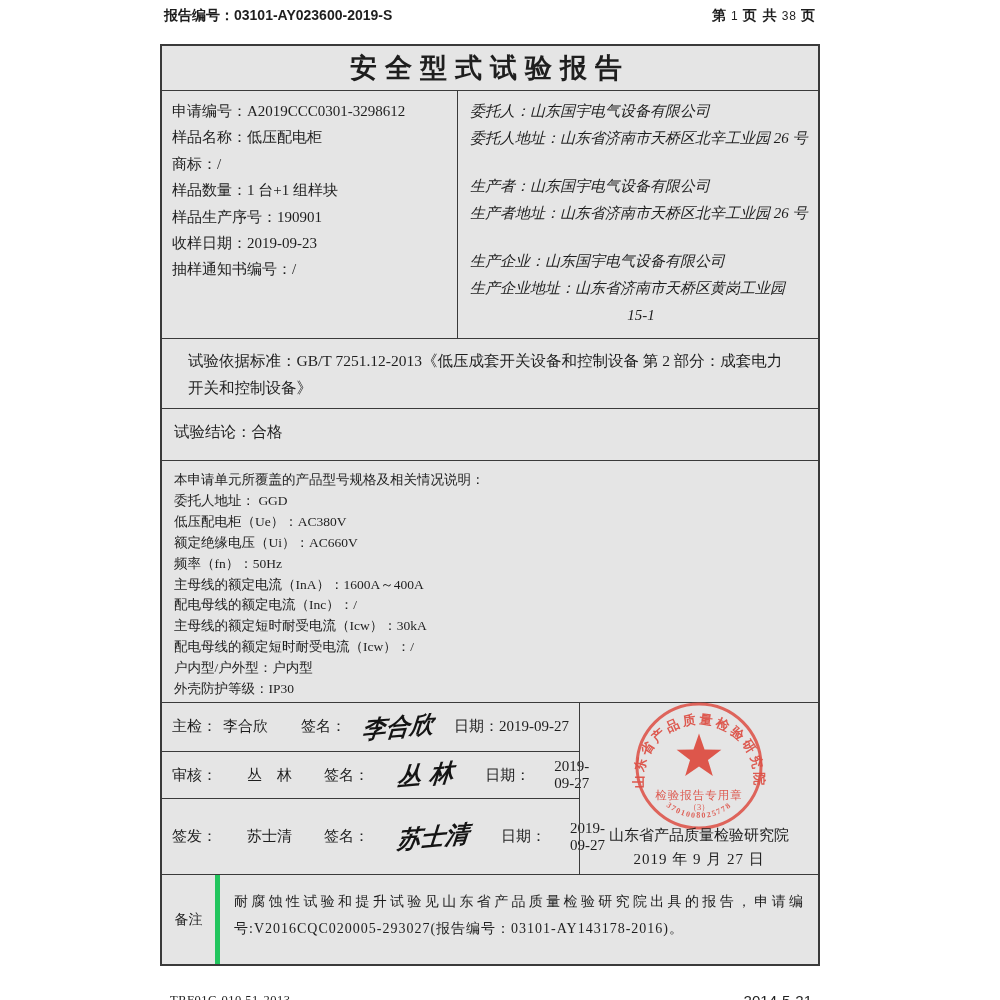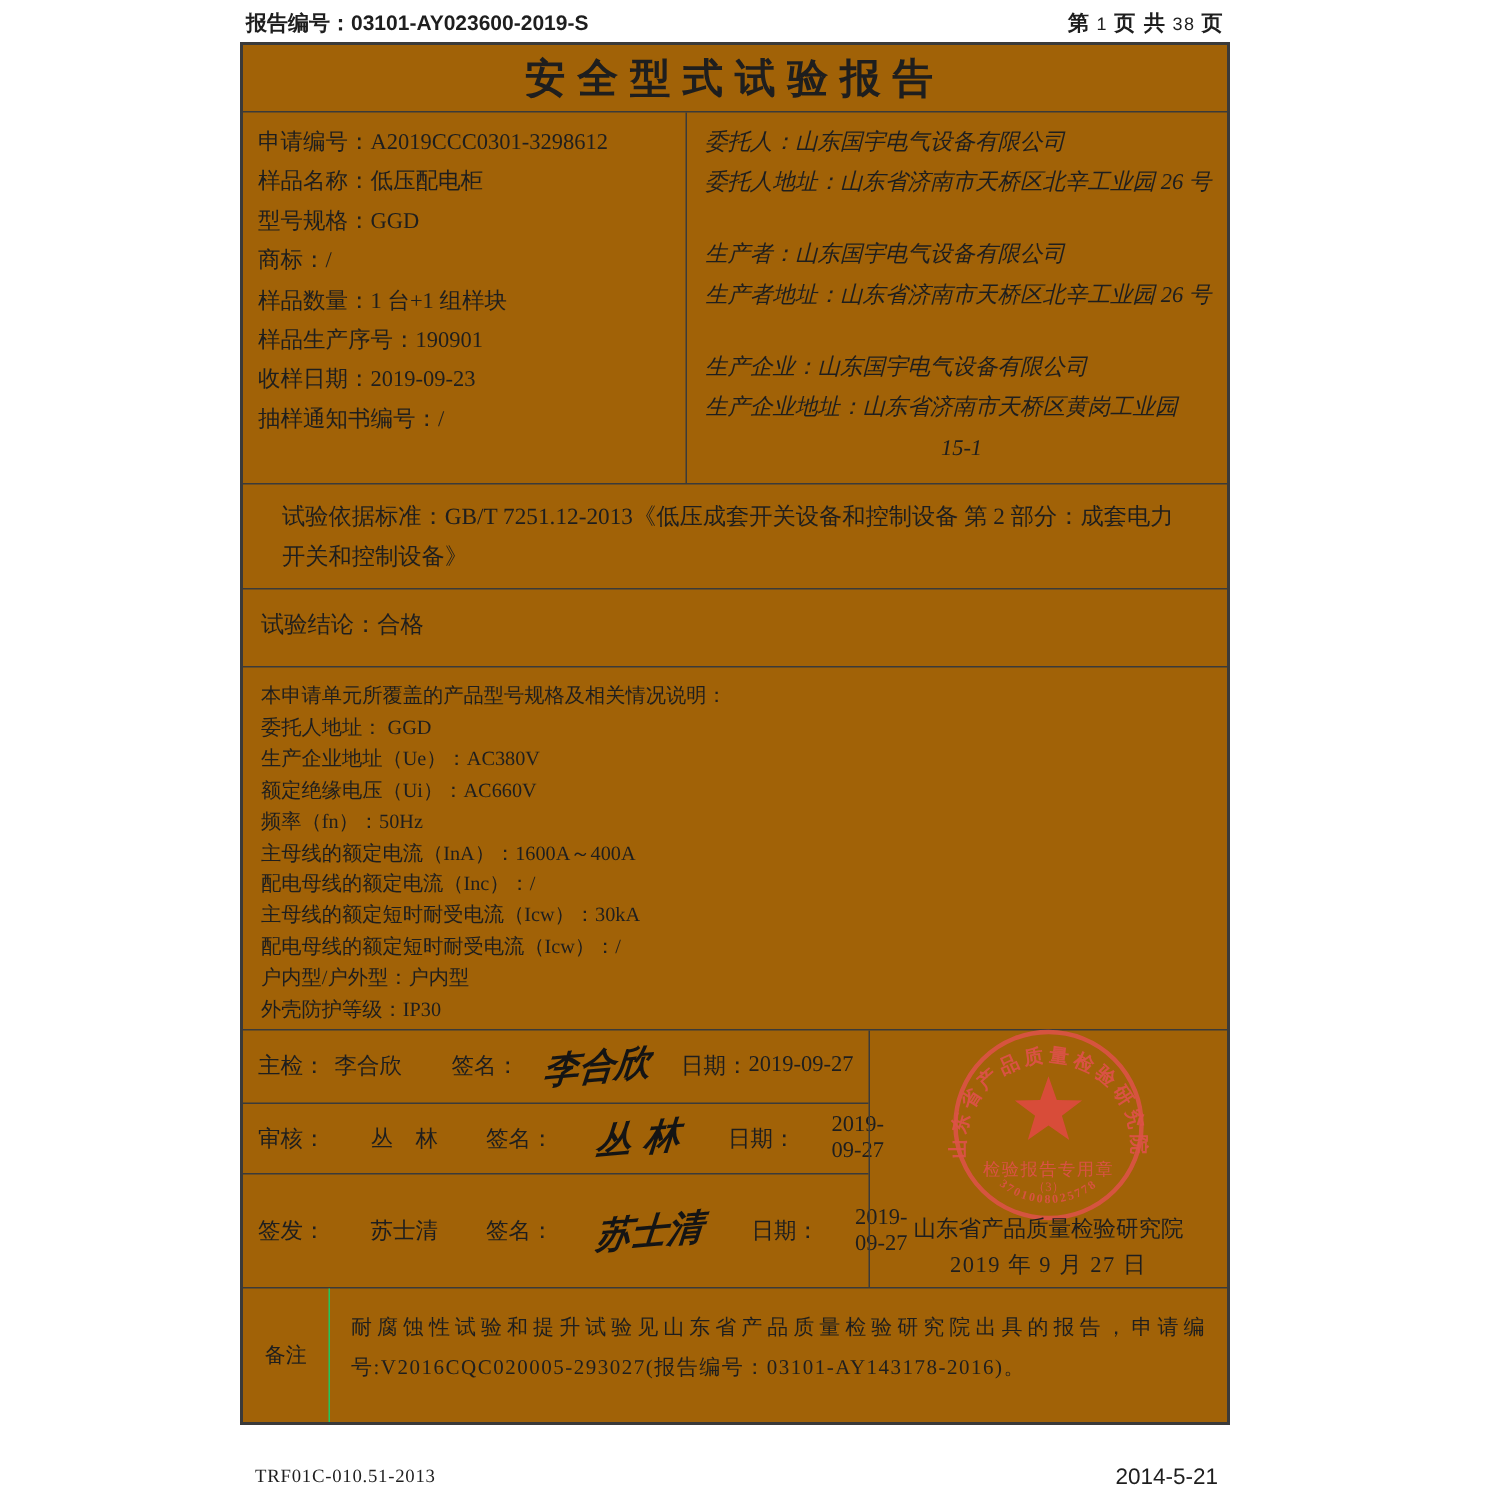--- a/index.html
+++ b/index.html
@@ -6,21 +6,21 @@
   html,body { width:1000px; height:1000px; background:#ffffff; }
   body { font-family:"Liberation Serif","DejaVu Serif",serif; color:#1e1e1e; position:relative; }
   .doc { position:absolute; left:160px; top:0; width:660px; }
 
   .doc-header { display:flex; justify-content:space-between; align-items:flex-end;
     height:28px; padding:6px 4px 3px 4px;
     font-family:"Liberation Sans","DejaVu Sans",sans-serif; font-weight:bold; font-size:14px;gap:28px; }
   .page-info { letter-spacing:1px; }
   .pg-num { font-size:12px; font-weight:normal; padding:0 4px; }
 
-  .doc-table { border:2px solid #3a3a3a; background:#a16207; }
+  .doc-table { border:2px solid #3a3a3a; background:#e5e5e5;margin-top:16px; }
   .row-title { height:44px; display:flex; align-items:center; justify-content:center;
     font-size:27px; font-weight:bold; letter-spacing:8px; }
 
   .row-info { display:flex; border-top:1px solid #3a3a3a; height:248px; }
   .info-left { width:296px; border-right:1px solid #3a3a3a; padding:7px 4px 0 10px;
     font-size:15px; line-height:26.4px; white-space:nowrap; }
   .info-right { flex:1; padding:7px 6px 0 12px; font-size:15px; line-height:27px;font-style:italic; }
   .info-group { margin-bottom:21px; }
   .info-group:last-child { margin-bottom:0; }
   .addr-cont { text-align:center; }
@@ -45,21 +45,21 @@
     font-style:italic; transform:rotate(-5deg) skewX(-10deg); margin:0 4px; width:96px;
     text-align:center; color:#141414; white-space:nowrap; }
   .sig-date-label { margin-left:4px; white-space:nowrap; }
 
   .stamp-cell { flex:1; border-left:1px solid #3a3a3a; position:relative; }
   .seal-svg { position:absolute; left:50%; top:-3px; transform:translateX(-50%); }
   .stamp-org { position:absolute; bottom:29px; width:100%; text-align:center; font-size:15px; }
   .stamp-date { position:absolute; bottom:5px; width:100%; text-align:center; font-size:15px; letter-spacing:1px; }
 
   .row-remark { display:flex; border-top:1px solid #3a3a3a; height:90px; }
-  .remark-label { width:58px; border-right:1px solid #22c55e; display:flex;
+  .remark-label { width:58px; border-right:5px solid #22c55e; display:flex;
     align-items:center; justify-content:center; font-size:14px; }
   .remark-body { flex:1; padding:13px 14px 0; font-size:14px; line-height:27px;
     text-align:justify; letter-spacing:1px; }
 
   .doc-footer { display:flex; justify-content:space-between; align-items:center;
     margin-top:26px; padding:0 8px 0 10px; }
   .footer-left { font-size:12.5px; letter-spacing:0.5px; }
   .footer-right { font-family:"Liberation Sans","DejaVu Sans",sans-serif; font-size:15px; }
 </style>
 </head>
@@ -75,21 +75,20 @@
   </div>
 
   <div class="doc-table">
 
     <div class="row-title">安全型式试验报告</div>
 
     <div class="row-info">
       <div class="info-left">
         <div>申请编号：A2019CCC0301-3298612</div>
         <div>样品名称：低压配电柜</div>
-        <div>型号规格：GGD</div>
         <div>商标：/</div>
         <div>样品数量：1 台+1 组样块</div>
         <div>样品生产序号：190901</div>
         <div>收样日期：2019-09-23</div>
         <div>抽样通知书编号：/</div>
       </div>
       <div class="info-right">
         <div class="info-group">
           <div>委托人：山东国宇电气设备有限公司</div>
           <div>委托人地址：山东省济南市天桥区北辛工业园 26 号</div>
@@ -106,21 +105,21 @@
       </div>
     </div>
 
     <div class="row-standard">试验依据标准：GB/T 7251.12-2013《低压成套开关设备和控制设备 第 2 部分：成套电力开关和控制设备》</div>
 
     <div class="row-conclusion">试验结论：合格</div>
 
     <div class="row-specs">
       <div>本申请单元所覆盖的产品型号规格及相关情况说明：</div>
       <div>委托人地址：  GGD</div>
-      <div>生产企业地址（Ue）：AC380V</div>
+      <div>低压配电柜（Ue）：AC380V</div>
       <div>额定绝缘电压（Ui）：AC660V</div>
       <div>频率（fn）：50Hz</div>
       <div>主母线的额定电流（InA）：1600A～400A</div>
       <div>配电母线的额定电流（Inc）：/</div>
       <div>主母线的额定短时耐受电流（Icw）：30kA</div>
       <div>配电母线的额定短时耐受电流（Icw）：/</div>
       <div>户内型/户外型：户内型</div>
       <div>外壳防护等级：IP30</div>
     </div>
 

